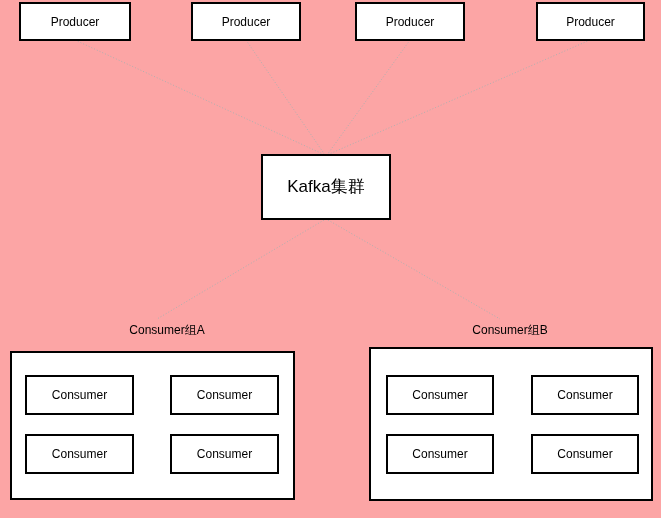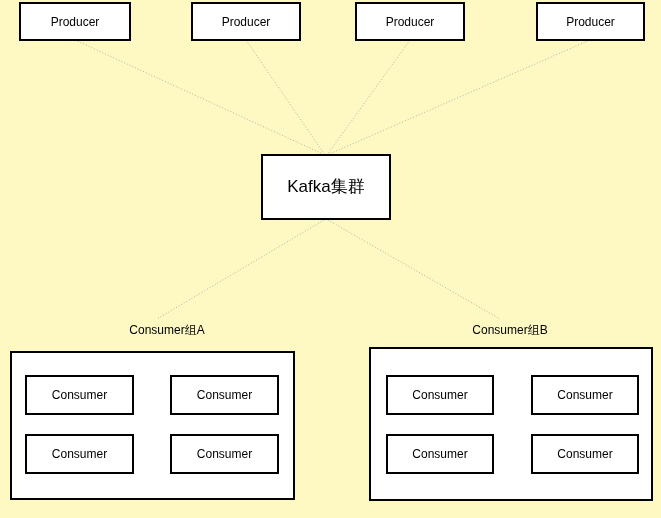--- a/index.html
+++ b/index.html
@@ -10,21 +10,21 @@
   body {
     width: 661px;
     height: 518px;
     font-family: "Liberation Sans", "DejaVu Sans", sans-serif;
     overflow: hidden;
   }
   #diagram-root {
     position: relative;
     width: 661px;
     height: 518px;
-    background: #fef9c3;
+    background: #fca5a5;
   }
   svg#diagram-canvas {
     position: absolute;
     top: 0;
     left: 0;
     width: 661px;
     height: 518px;
     display: block;
   }
   .node-box {

